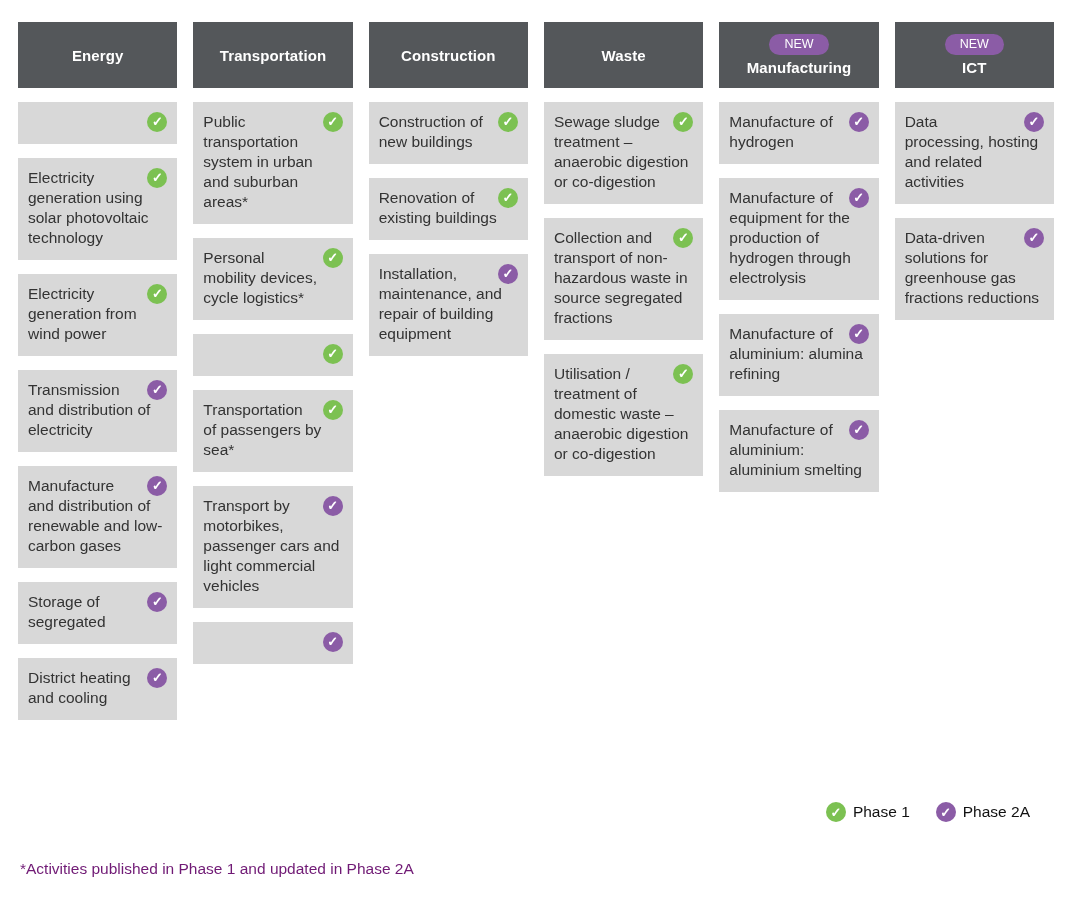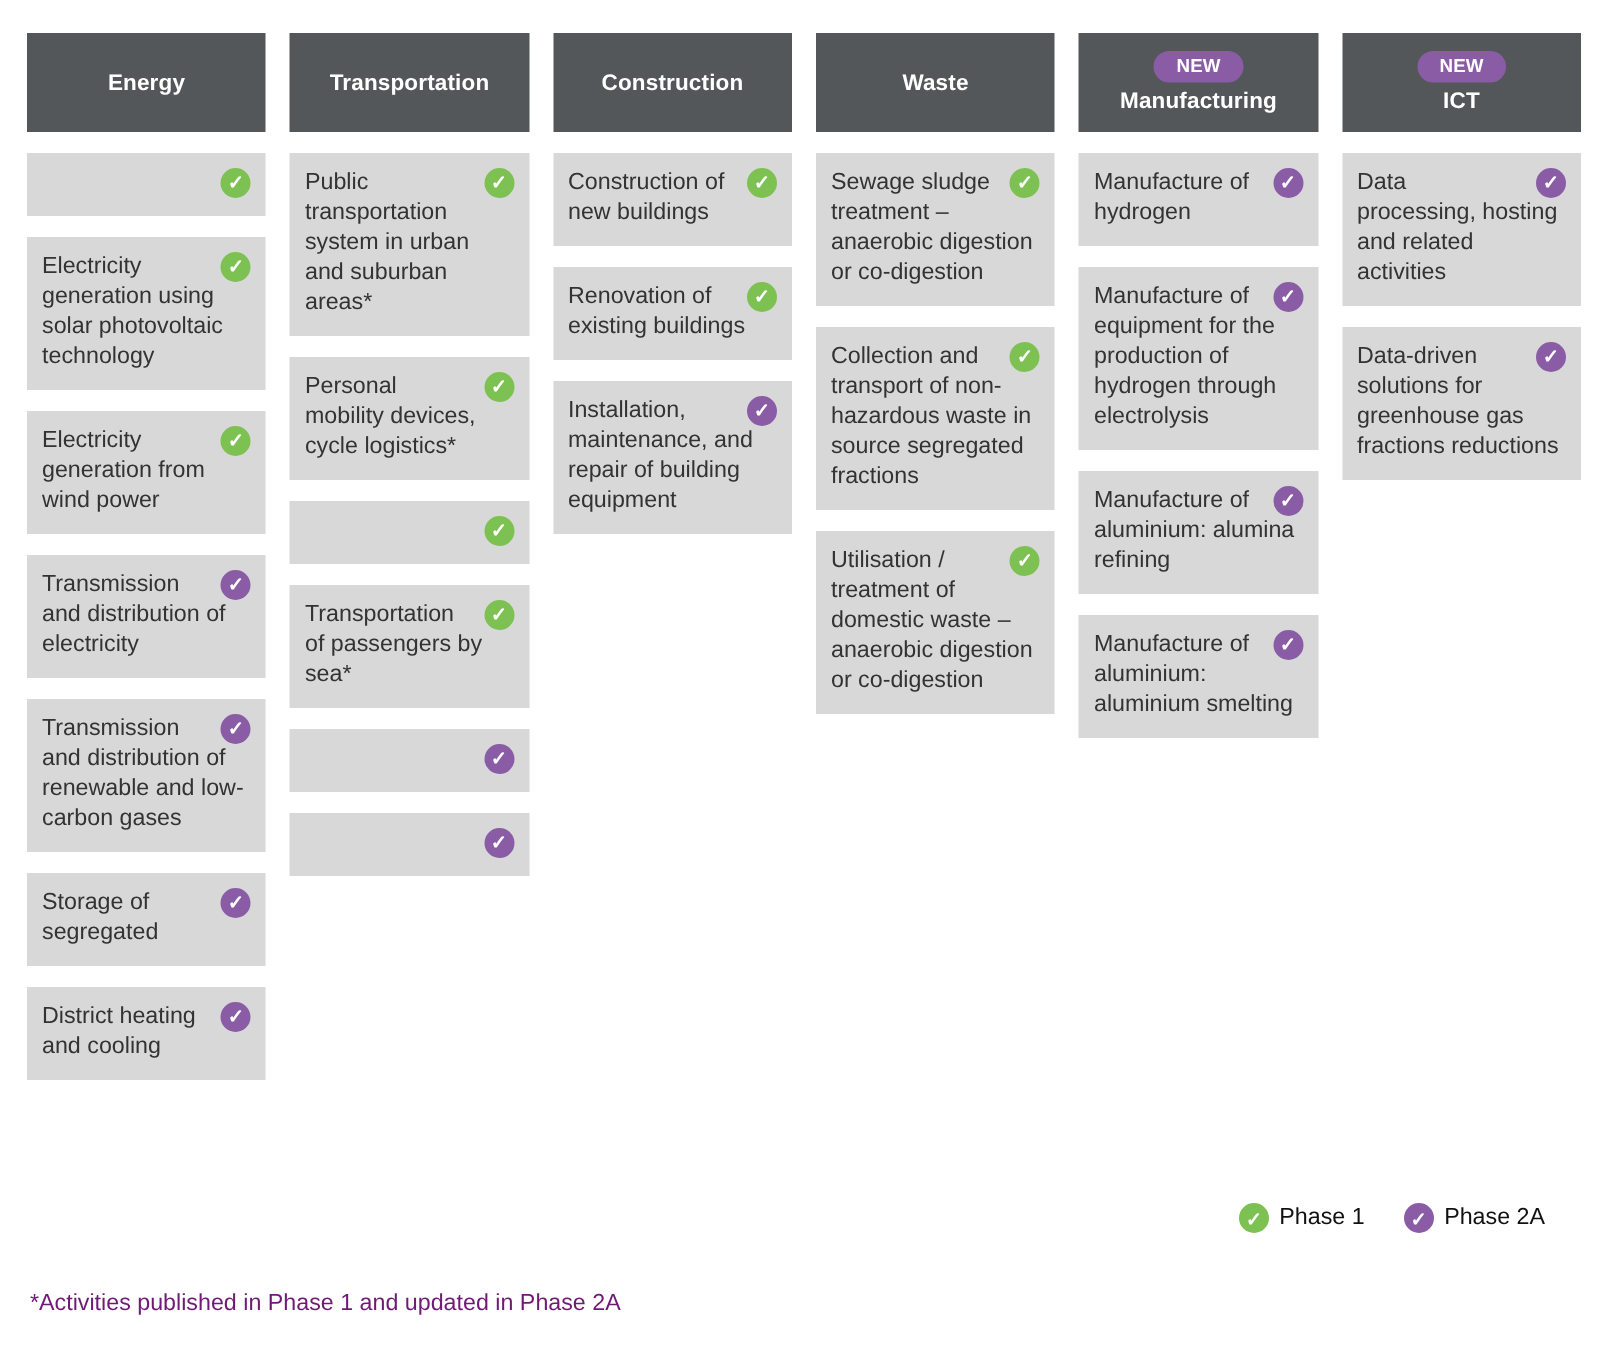--- a/index.html
+++ b/index.html
@@ -23,21 +23,21 @@
     height:66px;
     display:flex; flex-direction:column;
     align-items:center; justify-content:center;
     gap:4px;
     text-align:center;
   }
   .col-title { font-weight:bold; font-size:15px; letter-spacing:0.1px; }
   .new-pill {
     background:var(--purple, #8B5CA6);
     color:#ffffff;
-    font-size:12.5px; font-weight:bold;
+    font-size:12.5px; font-weight:normal;
     padding:3px 15px;
     border-radius:12px;
     line-height:1.2;
   }
   .card {
     background:var(--card_bg, #D8D8D8);
     padding:10px 10px 12px 10px;
     color:#333333;
     font-size:15.5px;
     line-height:20px;
@@ -72,33 +72,33 @@
 
 <div class="grid" id="grid">
     <div class="col">
       <div class="col-header">
         <span class="col-title">Energy</span>
       </div>
       <div class="card"><span class="check green">✓</span></div>
       <div class="card"><span class="check green">✓</span><span>Electricity generation using solar photovoltaic technology</span></div>
       <div class="card"><span class="check green">✓</span><span>Electricity generation from wind power</span></div>
       <div class="card"><span class="check purple">✓</span><span>Transmission and distribution of electricity</span></div>
-      <div class="card"><span class="check purple">✓</span><span>Transmission and distribution of renewable and low-carbon gases</span></div>
+      <div class="card"><span class="check purple">✓</span><span>Manufacture and distribution of renewable and low-carbon gases</span></div>
       <div class="card"><span class="check purple">✓</span><span>Storage of segregated</span></div>
       <div class="card"><span class="check purple">✓</span><span>District heating and cooling</span></div>
     </div>
     <div class="col">
       <div class="col-header">
         <span class="col-title">Transportation</span>
       </div>
       <div class="card"><span class="check green">✓</span><span>Public transportation system in urban and suburban areas*</span></div>
       <div class="card"><span class="check green">✓</span><span>Personal mobility devices, cycle logistics*</span></div>
       <div class="card"><span class="check green">✓</span></div>
       <div class="card"><span class="check green">✓</span><span>Transportation of passengers by sea*</span></div>
-      <div class="card"><span class="check purple">✓</span></div>
+      <div class="card"><span class="check purple">✓</span><span>Transport by motorbikes, passenger cars and light commercial vehicles</span></div>
       <div class="card"><span class="check purple">✓</span></div>
     </div>
     <div class="col">
       <div class="col-header">
         <span class="col-title">Construction</span>
       </div>
       <div class="card"><span class="check green">✓</span><span>Construction of new buildings</span></div>
       <div class="card"><span class="check green">✓</span><span>Renovation of existing buildings</span></div>
       <div class="card"><span class="check purple">✓</span><span>Installation, maintenance, and repair of building equipment</span></div>
     </div>

